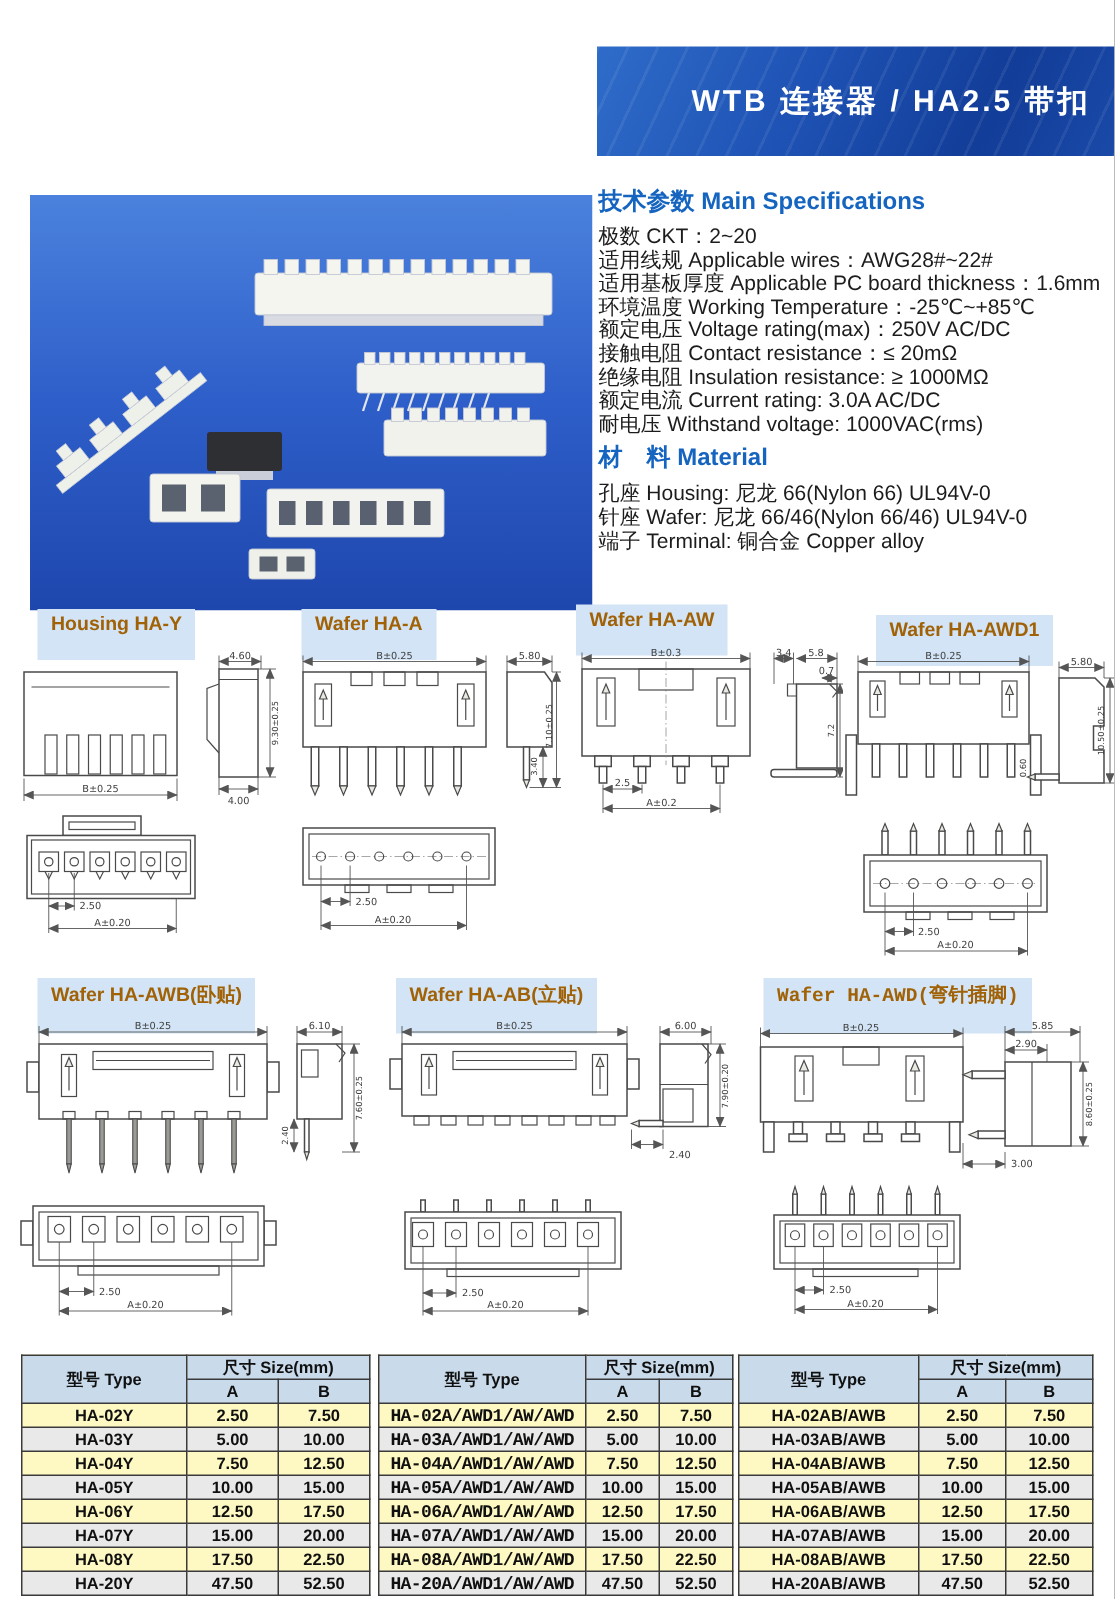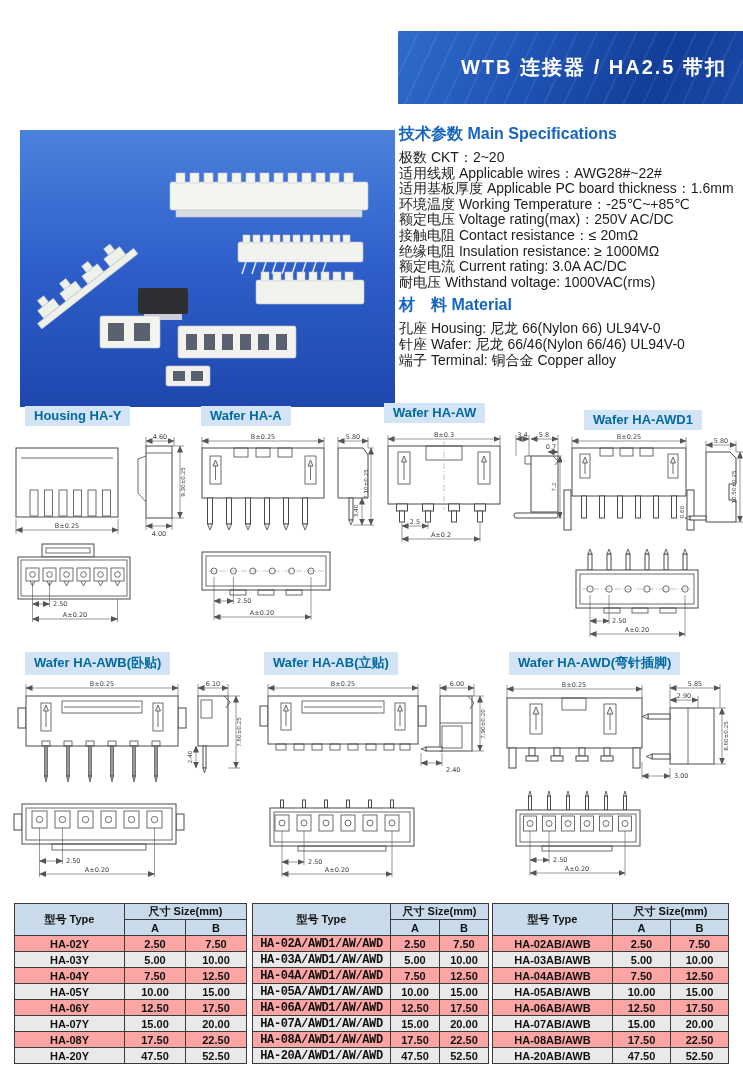--- a/index.html
+++ b/index.html
@@ -22,36 +22,36 @@
   .banner-title { color:#ffffff; font-size:20px; font-weight:bold; letter-spacing:2px; padding-right:16px; }
   
   .photo { position:absolute; left:20px; top:130px; width:375px; height:277px; }
   
   .specs { position:absolute; left:399px; top:124px; width:344px; }
   .sec-title { font-size:16px; font-weight:bold; color:#1565c0; margin:0 0 5px 0; }
   .sec-title.mt { margin-top:5px; }
   .spec-line { font-size:14px; color:#1c1c1c; line-height:15.6px; }
   
   .dtitle {
-    position:absolute; display:inline-block; background:#d2e4f5; color:#0369a1;
-    font-size:13px; font-weight:bold; padding:2px 9px 3px 9px; white-space:nowrap;
+    position:absolute; display:inline-block; background:#d2e4f5; color:#a16207;
+    font-size:13px; font-weight:bold; padding:2px 9px 17px 9px; white-space:nowrap;
   }
   .dwrap { position:absolute; }
   
   .b1 { fill:#ffffff; stroke:#4a4a4a; stroke-width:1; }
   .b2 { fill:none; stroke:#4a4a4a; stroke-width:0.8; }
   .bg { fill:#e9e9e3; stroke:#4a4a4a; stroke-width:0.8; }
   .pinf { fill:#9a9a96; stroke:#4a4a4a; stroke-width:0.7; }
   .dl { stroke:#555; stroke-width:0.6; fill:none; }
   .cl { stroke:#8a8a8a; stroke-width:0.5; stroke-dasharray:6 2 1 2; }
   .dim { font-family:"DejaVu Sans",sans-serif; font-size:6.5px; fill:#3d3d3d; }
   .dims { font-family:"DejaVu Sans",sans-serif; font-size:5.6px; fill:#3d3d3d; }
   
   .tbl { position:absolute; top:903px; }
-  .tbl table { border-collapse:collapse; background:#fca5a5; }
+  .tbl table { border-collapse:collapse; background:#fef9c3; }
   .tbl th,.tbl td {
     border:1px solid #3a3a3a; text-align:center; vertical-align:middle;
     font-size:11px; font-weight:bold; color:#101010; height:15px; padding:0 1px;
   }
   .tbl th { background:#c9dbeb; }
   .tbl tbody tr:nth-child(even) td { background:#e9e9e9; }
   .tbl table { border:1.5px solid #2e2e2e; }
   .tbl.t2 tbody td:first-child { font-size:12px; letter-spacing:-0.4px;font-family:Liberation Mono, monospace; }
 </style>
 </head>
@@ -465,21 +465,21 @@
         <line class="dl" x1="28" y1="189" x2="47" y2="189" marker-start="url(#aS)" marker-end="url(#aE)"></line>
         <text class="dim" x="50" y="191">2.50</text>
         <line class="dl" x1="28" y1="202" x2="123" y2="202" marker-start="url(#aS)" marker-end="url(#aE)"></line>
         <text class="dim" x="75" y="200" text-anchor="middle">A±0.20</text>
       </g>
     </svg>
   </div>
 
   <div class="dtitle" style="left:25px; top:652px;">Wafer HA-AWB(卧贴)</div>
   <div class="dtitle" style="left:264px; top:652px;">Wafer HA-AB(立贴)</div>
-  <div class="dtitle" style="left:509px; top:652px;">Wafer HA-AWD(弯针插脚)</div>
+  <div class="dtitle" style="left:509px; top:652px;font-family:Liberation Mono, monospace;">Wafer HA-AWD(弯针插脚)</div>
 
   <div class="dwrap" style="left:6px; top:678px;">
     <svg width="238" height="205" viewBox="0 0 238 205">
       <g>
         <line class="dl" x1="20" y1="18" x2="20" y2="6"></line>
           <line class="dl" x1="172" y1="18" x2="172" y2="6"></line>
         <line class="dl" x1="20" y1="10" x2="172" y2="10" marker-start="url(#aS)" marker-end="url(#aE)"></line>
         <text class="dim" x="96" y="8" text-anchor="middle">B±0.25</text>
         <rect class="b1" x="12" y="30" width="8" height="20"></rect>
           <rect class="b1" x="172" y="30" width="8" height="20"></rect>

